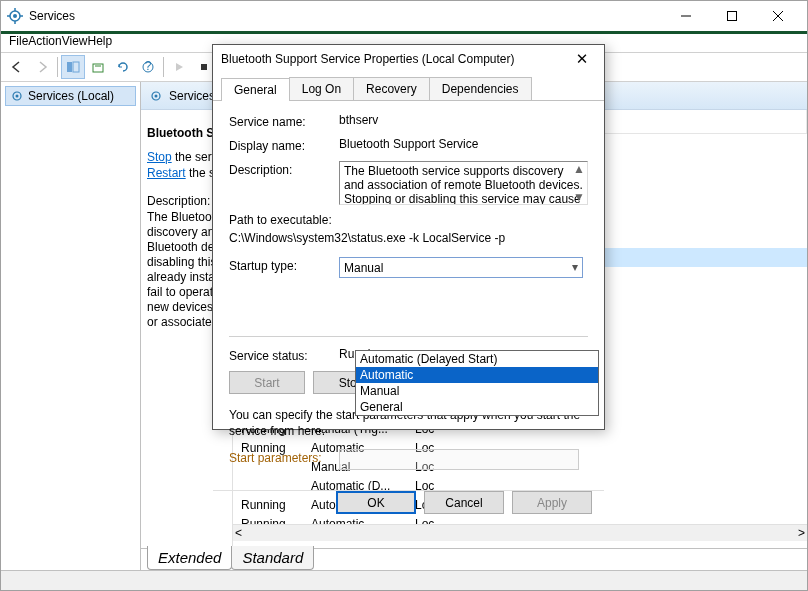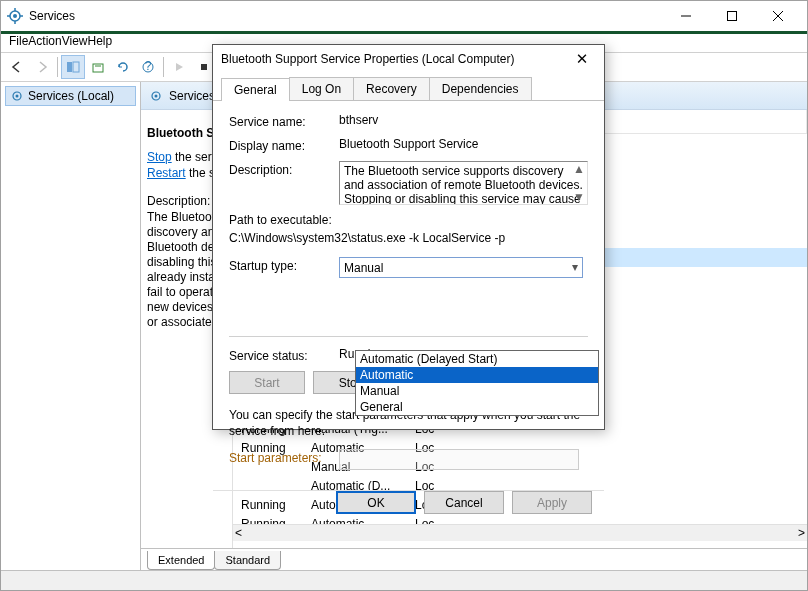--- a/index.html
+++ b/index.html
@@ -28,21 +28,21 @@
 .detailpane a{color:#0066cc;text-decoration:underline;display:inline;}
 .listpane{flex:1;overflow:hidden;position:relative;}
 .colheaders{height:24px;display:flex;background:#fff;border-bottom:1px solid #e5e5e5;}
 .colheaders .col{padding:4px 8px;border-right:1px solid #e8e8e8;white-space:nowrap;overflow:hidden;}
 .rows{overflow-y:auto;height:calc(100% - 48px);}
 .row{display:flex;height:19px;align-items:center;}
 .row.sel{background:#cde8ff;}
 .row .cell{padding:0 8px;white-space:nowrap;overflow:hidden;}
 .hscroll{height:17px;border-top:1px solid #e0e0e0;display:flex;align-items:center;justify-content:space-between;padding:0 2px;background:#f0f0f0;}
 .bottomtabs{height:22px;display:flex;border-top:1px solid #c0c0c0;padding-left:6px;align-items:flex-end;background:#fff;}
-.btab{padding:3px 10px;border:1px solid #a0a0a0;border-top:none;border-radius:0 0 4px 4px;margin-right:-1px;background:#f4f4f4;font-size:11px;}
+.btab{padding:3px 10px;border:1px solid #a0a0a0;border-top:none;border-radius:0 0 4px 4px;margin-right:-1px;background:#f4f4f4;font-size:15px;font-style:italic;}
 .btab.active{background:#fff;}
 .statusbar{height:20px;border-top:1px solid #c0c0c0;background:#f0f0f0;}
 
 
 .dialog{position:absolute;left:212px;top:44px;width:393px;height:386px;background:#fff;border:1px solid #555;box-shadow:3px 3px 12px rgba(0,0,0,.25);display:flex;flex-direction:column;z-index:10;}
 .dlg-title{height:30px;display:flex;align-items:center;padding:0 8px;}
 .dlg-title span{flex:1;}
 .dlg-close{width:28px;height:28px;display:flex;align-items:center;justify-content:center;font-size:15px;}
 .tabs{display:flex;padding:4px 8px 0 8px;border-bottom:1px solid #c0c0c0;}
 .tab{padding:4px 12px;border:1px solid #c0c0c0;border-bottom:none;margin-right:-1px;background:#f4f4f4;font-size:12px;}

